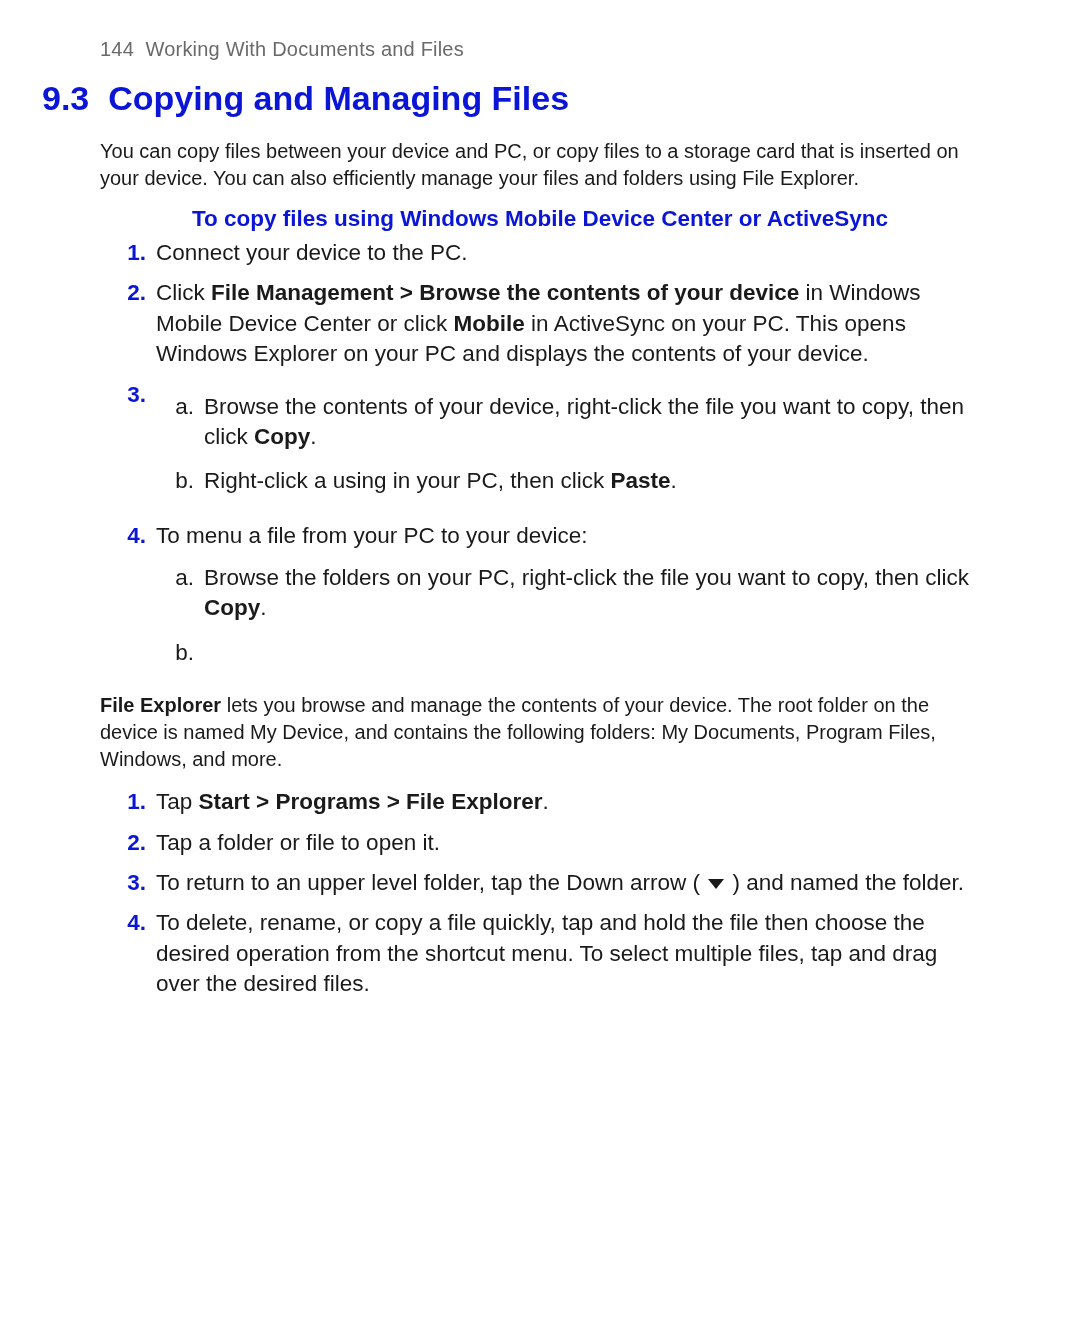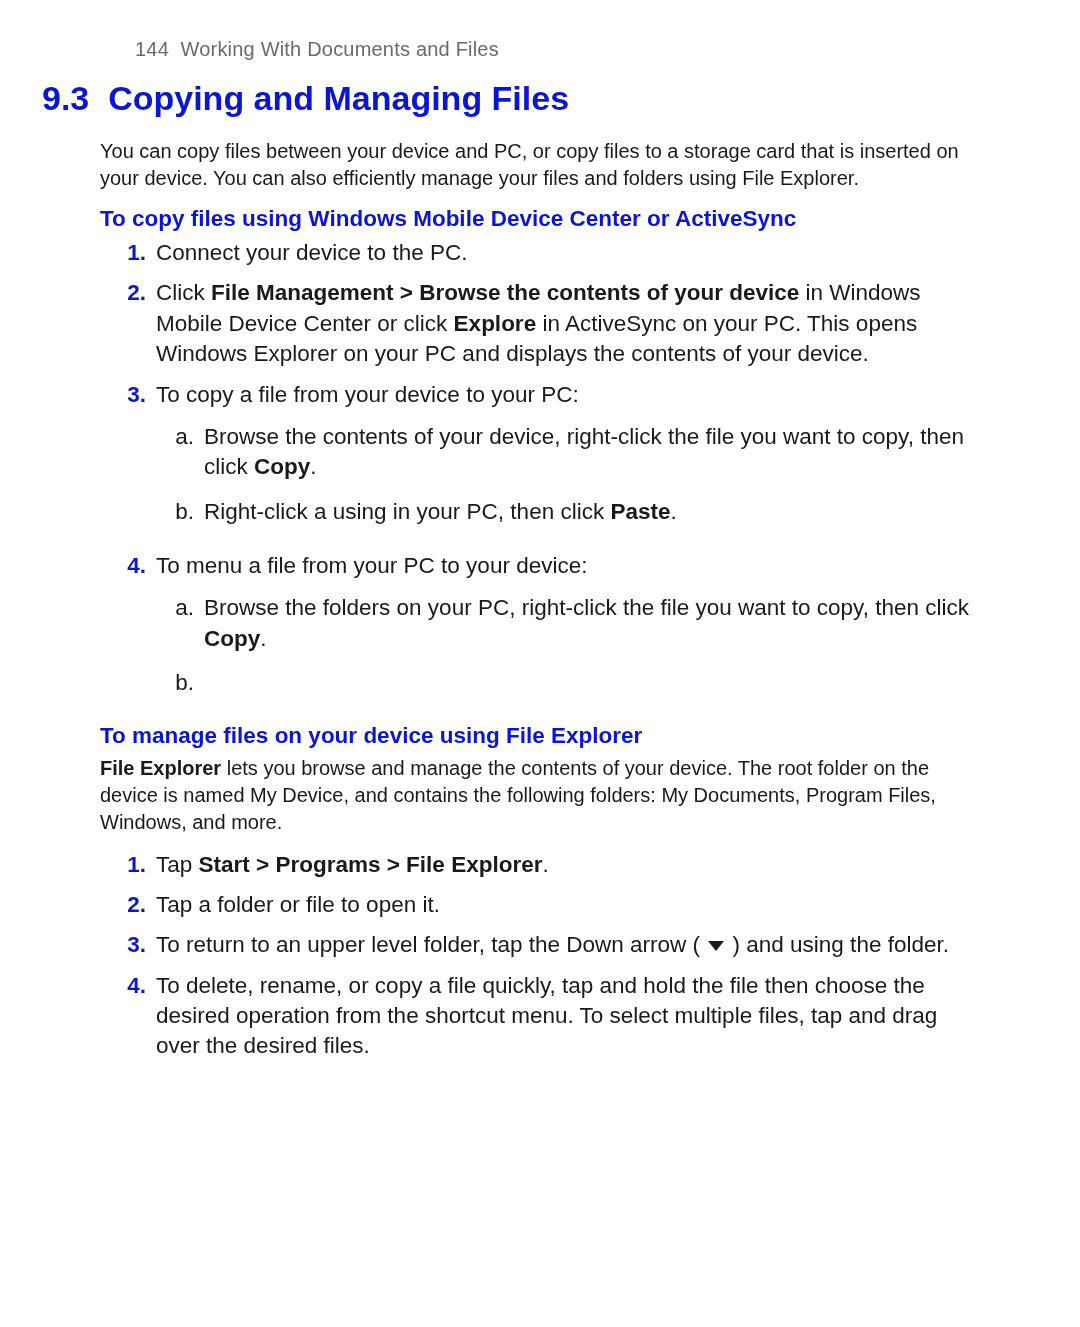--- a/index.html
+++ b/index.html
@@ -12,39 +12,39 @@
   }
   .page {
     padding: 38px 100px 100px 100px;
     box-sizing: border-box;
   }
   .running-header {
     font-size: 20px;
     color: #6a6a6a;
     margin-bottom: 18px;
     letter-spacing: 0.2px;
-    margin-left: 35px;
   }
   .section-title {
     color: #0a15d6;
     font-weight: 700;
     font-size: 34px;
     margin: 12px 0 18px -58px;
   }
   .body-text {
     font-size: 20px;
     line-height: 1.35;
     margin-bottom: 14px;
   }
   .sub-heading {
     color: #0a15d6;
     font-weight: 700;
     font-size: 22.5px;
     margin-top: 10px;
     margin-bottom: 6px;
+    text-align: center;
   }
   ol.num-list {
     list-style: none;
     padding: 0;
     margin: 0 0 6px 0;
   }
   ol.num-list > li {
     display: flex;
     margin-bottom: 10px;
     font-size: 22.5px;
@@ -103,27 +103,26 @@
   <div class="sub-heading">To copy files using Windows Mobile Device Center or ActiveSync</div>
 
   <ol class="num-list">
     <li>
       <span class="marker">1.</span>
       <span class="li-body">Connect your device to the PC.</span>
     </li>
     <li>
       <span class="marker">2.</span>
       <span class="li-body">
-        <span>Click </span><span class="bold">File Management &gt; Browse the contents of your device</span><span> in Windows Mobile Device Center or click </span><span class="bold">Explore</span><span> in ActiveSync on your PC. This opens Windows Explorer on your PC and displays the contents of your device.</span>
+        <span>Click </span><span class="bold">File Management &gt; Browse the contents of your device</span><span> in Windows Mobile Device Center or click </span><span class="bold">Mobile</span><span> in ActiveSync on your PC. This opens Windows Explorer on your PC and displays the contents of your device.</span>
       </span>
     </li>
     <li>
       <span class="marker">3.</span>
       <span class="li-body">
-        <span>To copy a file from your device to your PC:</span>
         <ol class="alpha-list">
           <li>
             <span class="marker">a.</span>
             <span><span>Browse the contents of your device, right-click the file you want to copy, then click </span><span class="bold">Copy</span><span>.</span></span>
           </li>
           <li>
             <span class="marker">b.</span>
             <span><span>Right-click a using in your PC, then click </span><span class="bold">Paste</span><span>.</span></span>
           </li>
         </ol>
@@ -139,21 +138,20 @@
             <span><span>Browse the folders on your PC, right-click the file you want to copy, then click </span><span class="bold">Copy</span><span>.</span></span>
           </li>
           <li>
             <span class="marker">b.</span>
           </li>
         </ol>
       </span>
     </li>
   </ol>
 
-  <div class="sub-heading">To manage files on your device using File Explorer</div>
 
   <p class="body-text" style="margin-top:4px">
     <span class="bold">File Explorer</span><span> lets you browse and manage the contents of your device. The root folder on the device is named My Device, and contains the following folders: My Documents, Program Files, Windows, and more.</span>
   </p>
 
   <ol class="num-list">
     <li>
       <span class="marker">1.</span>
       <span class="li-body">
         <span>Tap </span><span class="bold">Start &gt; Programs &gt; File Explorer</span><span>.</span>
@@ -161,21 +159,21 @@
     </li>
     <li>
       <span class="marker">2.</span>
       <span class="li-body">Tap a folder or file to open it.</span>
     </li>
     <li>
       <span class="marker">3.</span>
       <span class="li-body">
         <span>To return to an upper level folder, tap the Down arrow ( </span><span class="arrow-icon"><svg width="16" height="10" viewBox="0 0 16 10">
               <polygon points="0,0 16,0 8,10" fill="#1a1a1a"></polygon>
-            </svg></span><span> ) and using the folder.</span>
+            </svg></span><span> ) and named the folder.</span>
       </span>
     </li>
     <li>
       <span class="marker">4.</span>
       <span class="li-body">To delete, rename, or copy a file quickly, tap and hold the file then choose the desired operation from the shortcut menu. To select multiple files, tap and drag over the desired files.</span>
     </li>
   </ol>
 
 </div>
 

